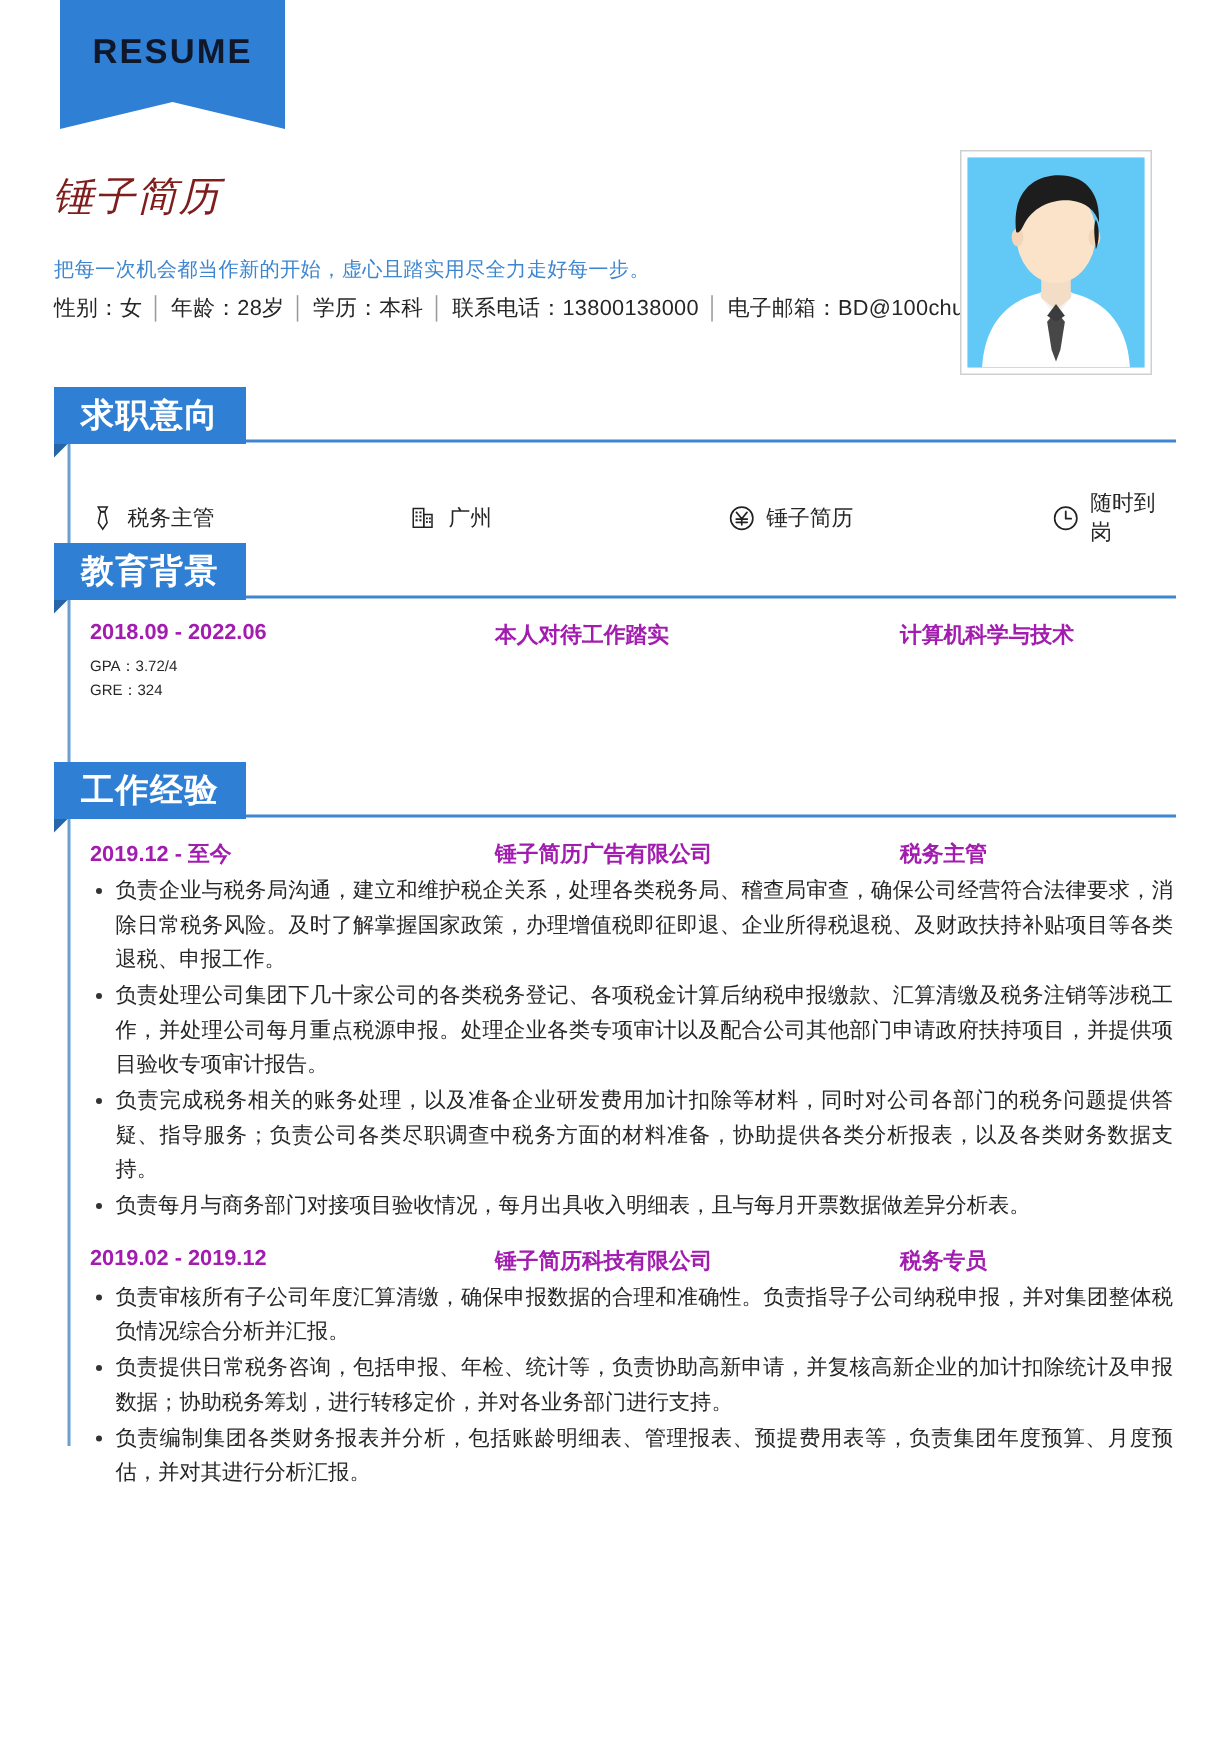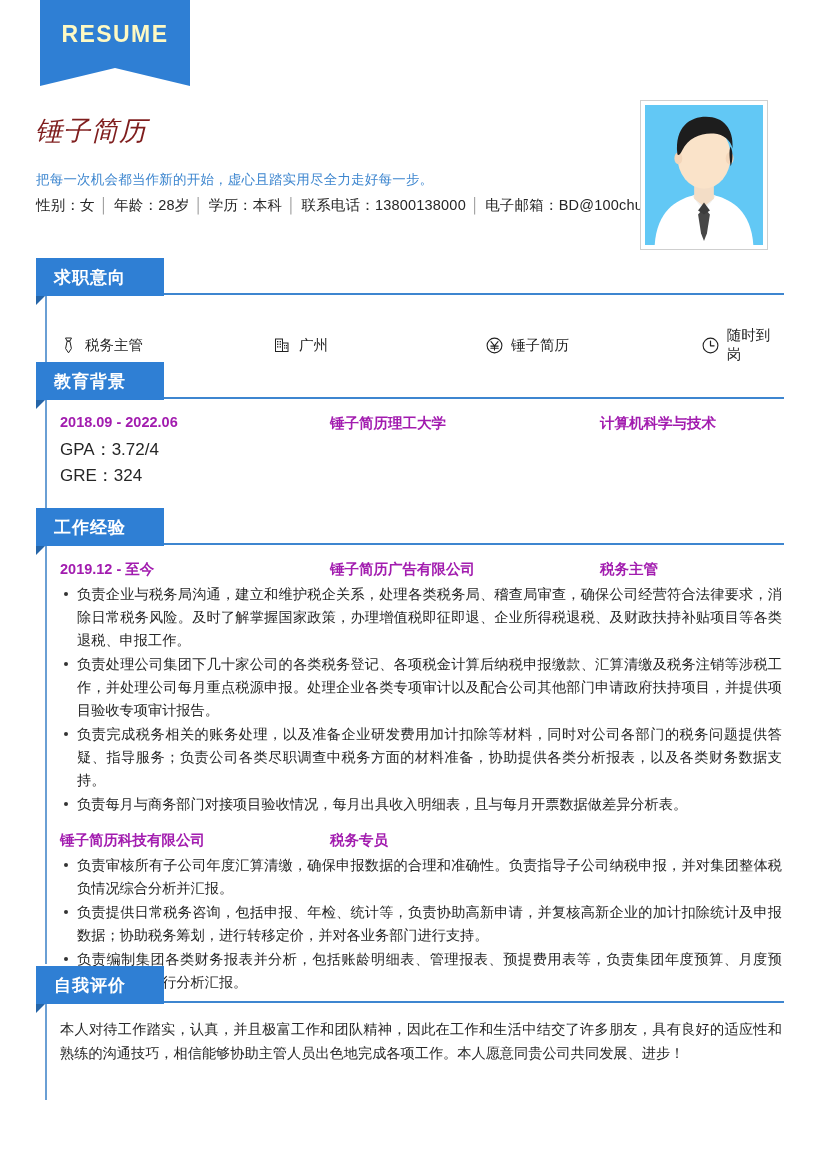--- a/index.html
+++ b/index.html
@@ -24,21 +24,21 @@
   }
 
   
   .banner {
     position: absolute;
     left: 40px;
     top: 0;
     width: 150px;
     height: 68px;
     background: #2f7fd4;
-    color: #fef9c3;
+    color: #0f172a;
     display: flex;
     align-items: center;
     justify-content: center;
     letter-spacing: 1.4px;
     font-size: 23px;
     font-weight: bold;
   }
   .banner-notch {
     position: absolute;
     left: 40px;
@@ -113,21 +113,21 @@
   .ribbon {
     position: relative;
     height: 38px;
     width: 128px;
     background: #2f7fd4;
     color: #fff;
     display: flex;
     align-items: center;
     padding-left: 18px;
     box-sizing: border-box;
-    font-size: 17px;
+    font-size: 22px;
     font-weight: bold;
     letter-spacing: 1px;
     z-index: 3;
   }
   .ribbon-fold {
     position: absolute;
     left: 0;
     top: 38px;
     width: 0;
     height: 0;
@@ -183,21 +183,21 @@
     font-weight: bold;
     font-size: 14.5px;
     margin-bottom: 4px;
     color: #a21caf;
   }
   .eh-date  { width: 270px; flex: none; }
   .eh-org   { width: 270px; flex: none; }
   .eh-role  { flex: 1; text-align: left; padding-right: 0px; }
 
   .sub-line {
-    font-size: 17px;
+    font-size: 10px;
     line-height: 1.55;
     color: #262626;
   }
 
   ul.bullets {
     margin: 2px 0 0 0;
     padding: 0 0 0 17px;
     list-style: none;
   }
   ul.bullets > li {
@@ -334,21 +334,21 @@
     <div class="ribbon">
       <span>教育背景</span>
     </div>
     <div class="ribbon-fold"></div>
     <div class="rule"></div>
     <div class="spine" style="height:110px;"></div>
     <div class="body-area">
       <div>
         <div class="entry-head">
           <div class="eh-date">2018.09 - 2022.06</div>
-          <div class="eh-org">锤子简历理工大学</div>
+          <div class="eh-org">本人对待工作踏实</div>
           <div class="eh-role">计算机科学与技术</div>
         </div>
         <div class="sub-line">GPA：3.72/4</div>
         <div class="sub-line">GRE：324</div>
       </div>
     </div>
   </div>
 
   <div class="section" style="top:508px;">
     <div class="ribbon">
@@ -370,38 +370,28 @@
           <li>负责处理公司集团下几十家公司的各类税务登记、各项税金计算后纳税申报缴款、汇算清缴及税务注销等涉税工作，并处理公司每月重点税源申报。处理企业各类专项审计以及配合公司其他部门申请政府扶持项目，并提供项目验收专项审计报告。</li>
           <li>负责完成税务相关的账务处理，以及准备企业研发费用加计扣除等材料，同时对公司各部门的税务问题提供答疑、指导服务；负责公司各类尽职调查中税务方面的材料准备，协助提供各类分析报表，以及各类财务数据支持。</li>
           <li>负责每月与商务部门对接项目验收情况，每月出具收入明细表，且与每月开票数据做差异分析表。</li>
         </ul>
       </div>
 
       <div class="entry-gap"></div>
 
       <div>
         <div class="entry-head">
+          <div class="eh-date">2019.02 - 2019.12</div>
           <div class="eh-org">锤子简历科技有限公司</div>
           <div class="eh-role">税务专员</div>
         </div>
         <ul class="bullets">
           <li>负责审核所有子公司年度汇算清缴，确保申报数据的合理和准确性。负责指导子公司纳税申报，并对集团整体税负情况综合分析并汇报。</li>
           <li>负责提供日常税务咨询，包括申报、年检、统计等，负责协助高新申请，并复核高新企业的加计扣除统计及申报数据；协助税务筹划，进行转移定价，并对各业务部门进行支持。</li>
           <li>负责编制集团各类财务报表并分析，包括账龄明细表、管理报表、预提费用表等，负责集团年度预算、月度预估，并对其进行分析汇报。</li>
         </ul>
       </div>
 
     </div>
   </div>
 
-  <div class="section" style="top:966px;">
-    <div class="ribbon">
-      <span>自我评价</span>
-    </div>
-    <div class="ribbon-fold"></div>
-    <div class="rule"></div>
-    <div class="spine" style="height:96px;"></div>
-    <div class="body-area" style="padding-left:24px;">
-      <div class="para">本人对待工作踏实，认真，并且极富工作和团队精神，因此在工作和生活中结交了许多朋友，具有良好的适应性和熟练的沟通技巧，相信能够协助主管人员出色地完成各项工作。本人愿意同贵公司共同发展、进步！</div>
-    </div>
-  </div>
 
 </div>
 
 </body></html>

